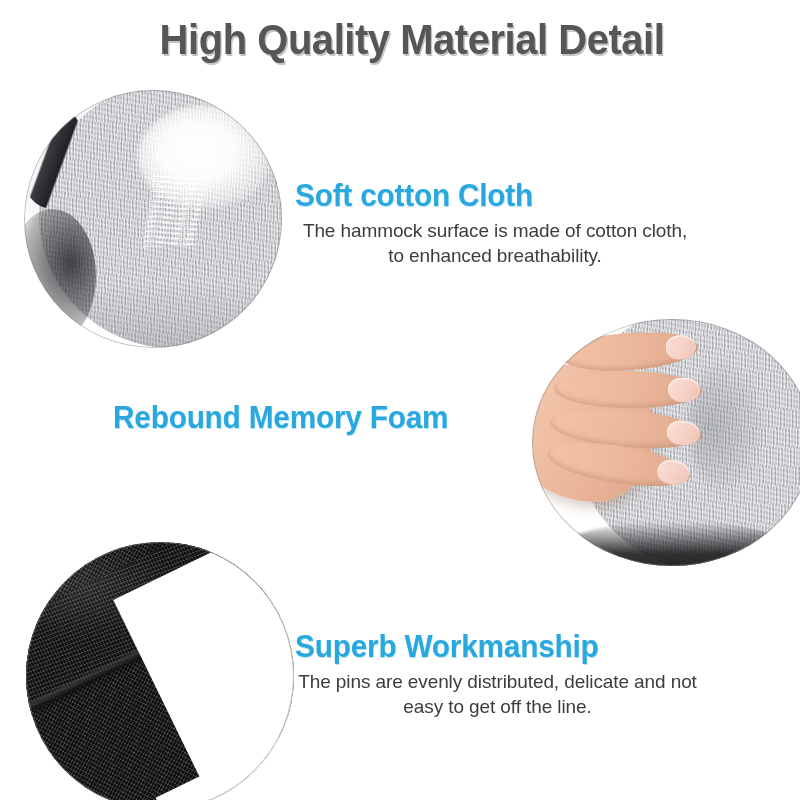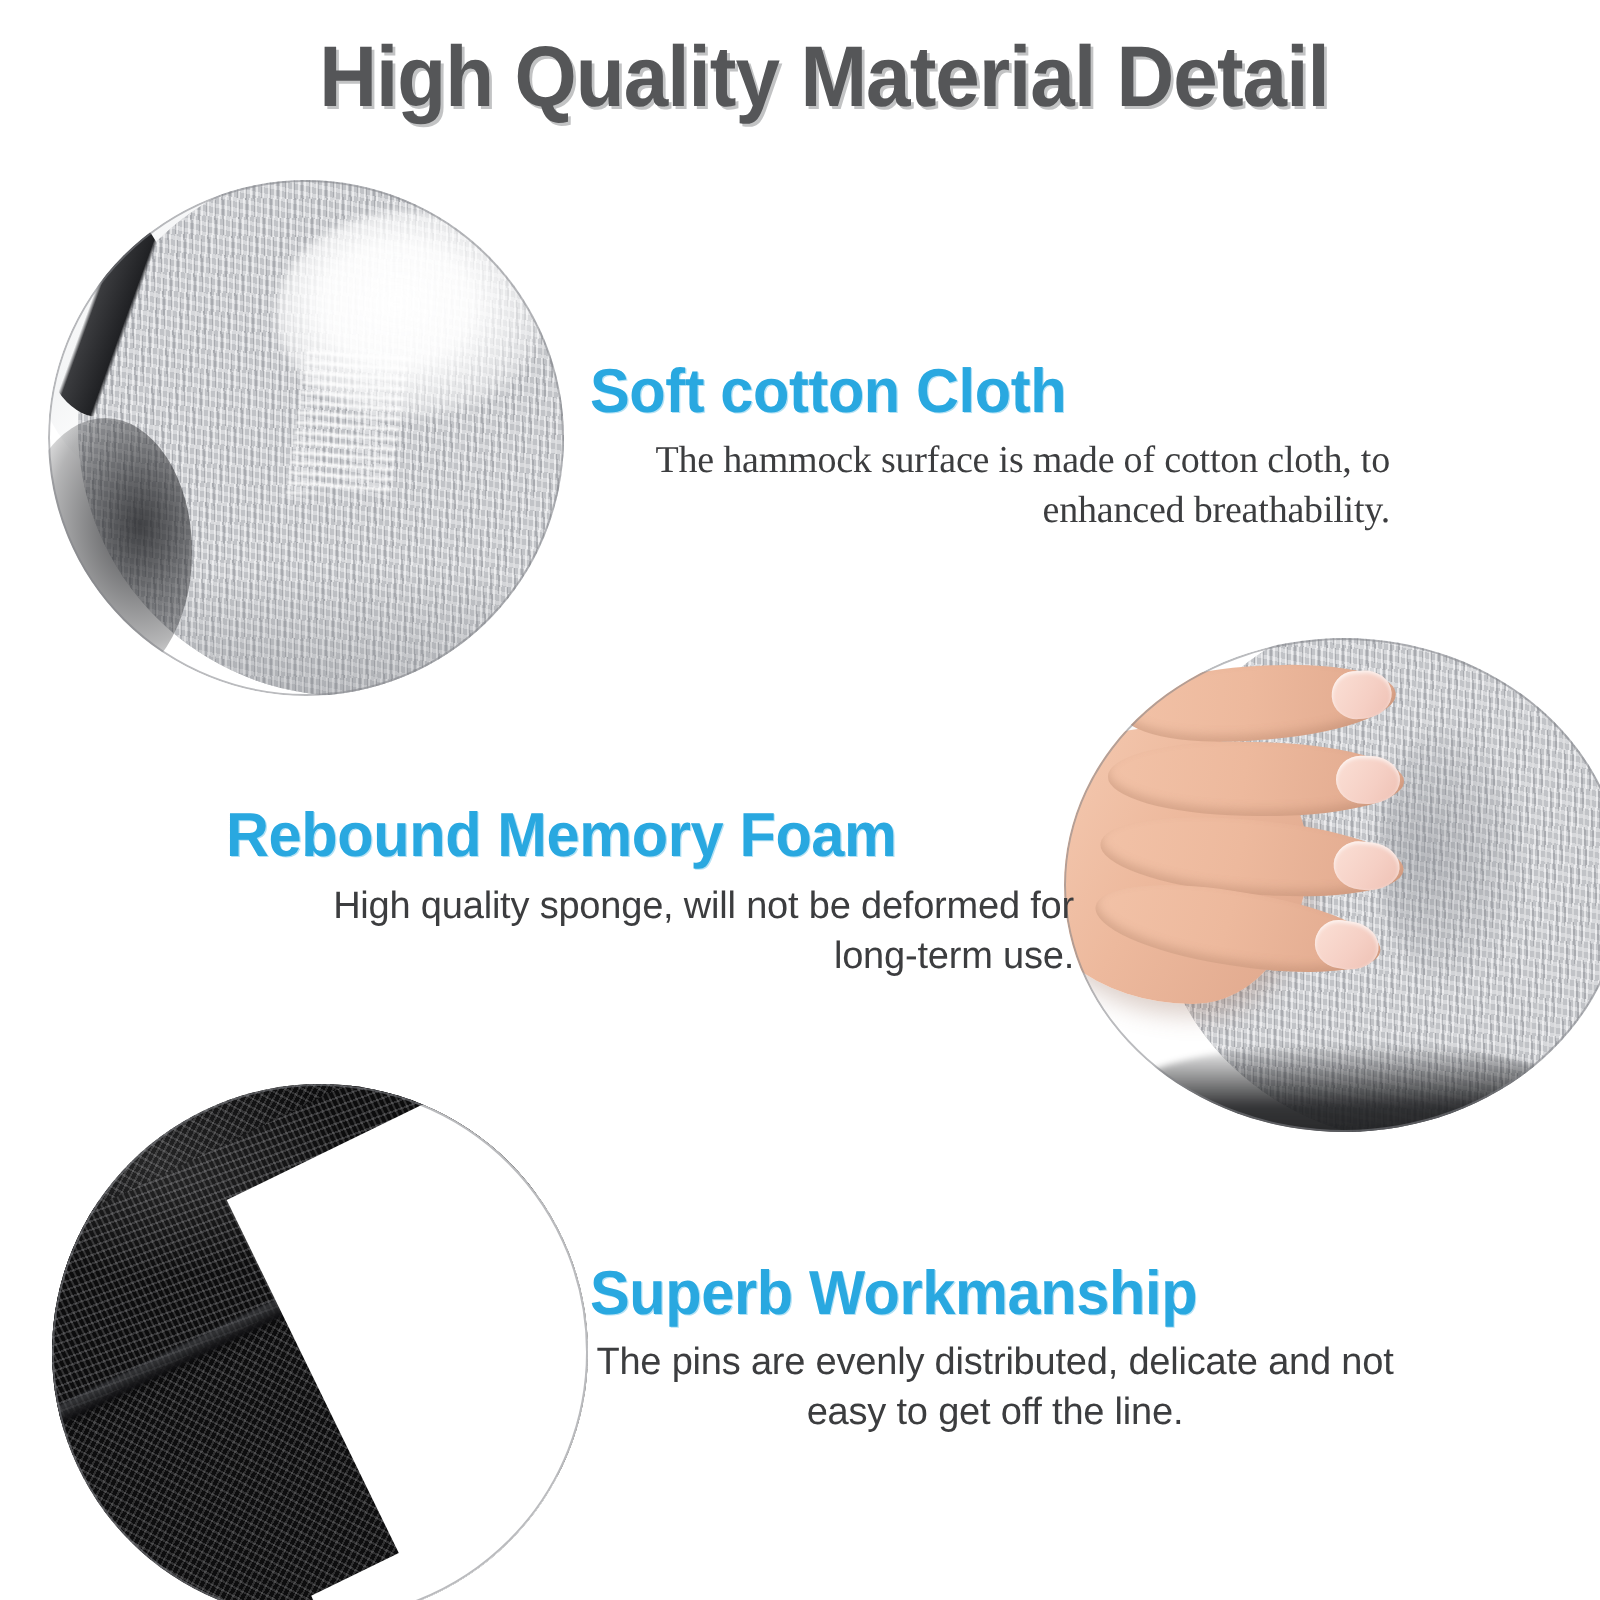--- a/index.html
+++ b/index.html
@@ -59,21 +59,21 @@
     font-family: "Liberation Sans", sans-serif;
     font-weight: normal;
     font-size: 19px;
     line-height: 25px;
     color: #3c3d3f;
     letter-spacing: -0.1px;
   }
 
   
   #heading-1 { left: 283px; top: 166px; }
-  #body-1    { left: 283px; top: 206px; width: 400px; text-align: right; font-family: Liberation Serif, serif; }
+  #body-1    { left: 283px; top: 206px; width: 400px; text-align: center; }
 
   
   #heading-2 { left: 101px; top: 388px; }
   #body-2    { left: 150px; top: 429px; width: 375px; text-align: right; }
 
   
   #heading-3 { left: 283px; top: 617px; }
   #body-3    { left: 283px; top: 657px; width: 405px; text-align: center; }
 
   
@@ -380,21 +380,20 @@
       <div class="finger f3">
         <div class="nail"></div>
       </div>
       <div class="finger f4">
         <div class="nail"></div>
       </div>
     </div>
   </div>
 
   <div id="heading-2" class="feature-heading">Rebound Memory Foam</div>
-  <div id="body-2" class="feature-body">High quality sponge, will not be deformed for long-term use.</div>
 
   <div id="circle-3" class="photo-circle">
     <div class="fabric-black"></div>
     <div class="web-main">
       <div class="web-strip">
         <div class="fabric-black"></div>
       </div>
       <div class="seam"></div>
     </div>
     <div class="highlight"></div>

